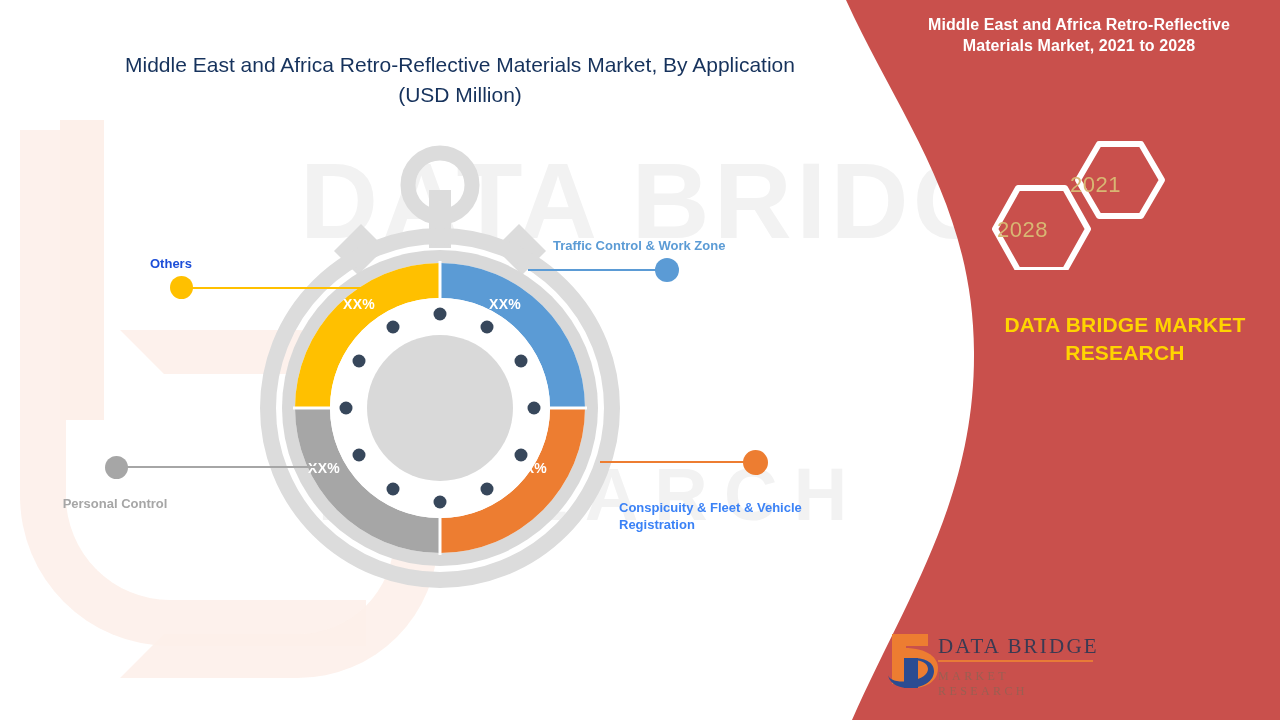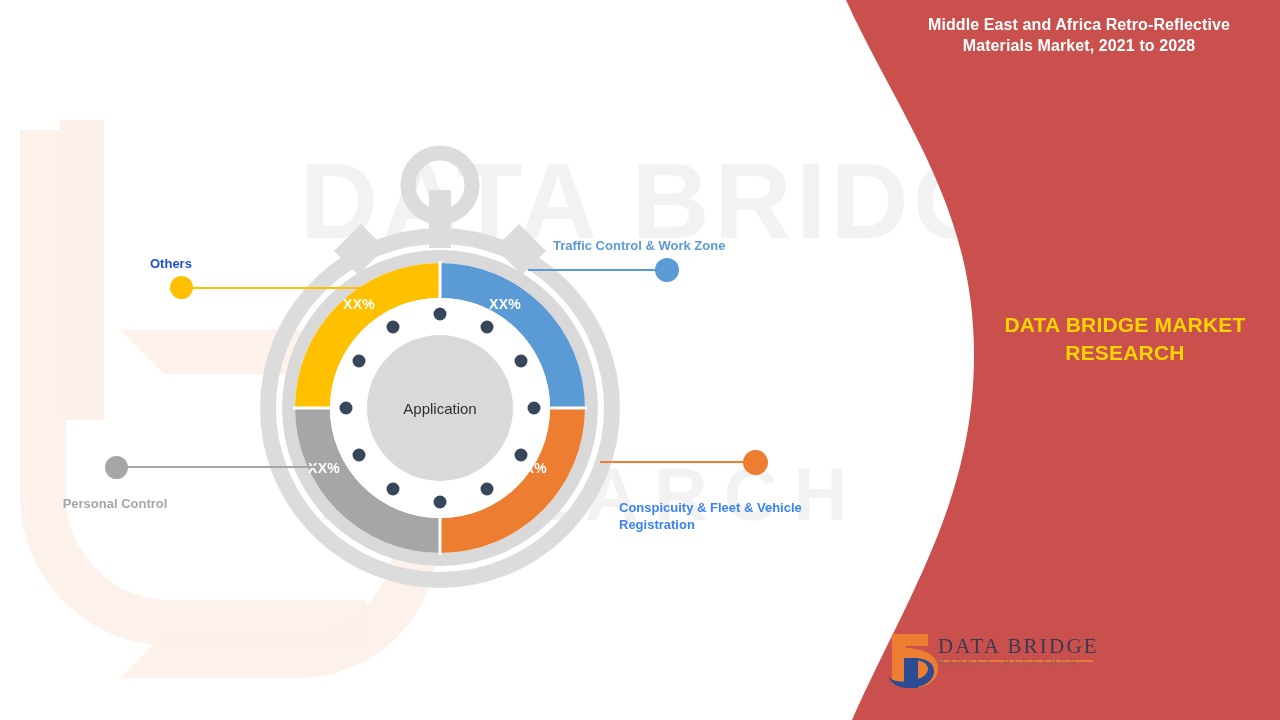--- a/index.html
+++ b/index.html
@@ -54,22 +54,22 @@
   }
 
   
   .logo{position:absolute;left:888px;top:628px;width:215px;height:72px;}
   .logo-name{
     position:absolute;left:50px;top:6px;color:#3a3a52;font-size:21px;
     font-family:"Liberation Serif","DejaVu Serif",serif;letter-spacing:2.2px;
   }
   .logo-rule{position:absolute;left:50px;top:32px;width:155px;height:1.5px;background:#e87b37;}
   .logo-sub{
-    position:absolute;left:50px;top:30px;color:#9a5f52;font-size:10px;
-    font-family:Liberation Mono, monospace;letter-spacing:3.4px;
+    position:absolute;left:50px;top:41px;color:#9a5f52;font-size:12px;
+    font-family:Liberation Serif, serif;letter-spacing:3.4px;
   }
 
   
   .chart-title{
     position:absolute;left:100px;top:50px;width:720px;text-align:center;
     color:#16325c;font-size:21px;line-height:1.42;font-weight:400;
   }
 
   
   .donut{position:absolute;left:260px;top:128px;width:360px;height:460px;}
@@ -120,36 +120,45 @@
     <div class="wm-text wm-bridge">DATA BRIDGE</div>
     <div class="wm-text wm-research">RESEARCH</div>
   </div>
 
   <svg class="red-panel" viewBox="0 0 1280 720" preserveAspectRatio="none">
     <path d="M 846 0 L 1280 0 L 1280 720 L 852 720 C 905 600 975 500 974 352 C 973 205 900 118 846 0 Z" fill="#C9504C"></path>
   </svg>
 
   <div class="panel-title">Middle East and Africa Retro-Reflective Materials Market, 2021 to 2028</div>
 
+  <div class="hex-wrap">
+    <svg width="230" height="130" viewBox="0 0 230 130">
+      <polygon points="124,4 166,4 187,40 166,76 124,76 103,40" fill="none" stroke="#ffffff" stroke-width="6" stroke-linejoin="round"></polygon>
+      <polygon points="43,48 90,48 113,89 90,130 43,130 20,89" fill="none" stroke="#ffffff" stroke-width="6" stroke-linejoin="round"></polygon>
+    </svg>
+    <div class="hex-label hex-2021">2021</div>
+    <div class="hex-label hex-2028">2028</div>
+  </div>
 
   <div class="brand-text">DATA BRIDGE MARKET RESEARCH</div>
 
   <div class="logo">
     <svg width="52" height="66" viewBox="0 0 52 66">
       <path d="M4 6 L18 6 L18 56 L4 56 Z" fill="#ED7D31"></path>
       <path d="M4 6 L40 6 L40 18 L4 18 Z" fill="#ED7D31"></path>
       <path d="M16 20 C40 20 50 30 50 40 C50 52 40 60 24 60 L16 60 Z" fill="#ED7D31"></path>
       <path d="M24 30 C40 30 46 36 46 43 C46 53 36 60 20 60 C8 60 0 53 0 46 C0 52 10 55 22 53 C34 51 40 46 40 41 C40 35 33 32 24 32 Z" fill="#2B4C92"></path>
       <path d="M16 30 L30 30 L30 60 L16 60 Z" fill="#2B4C92"></path>
     </svg>
     <div class="logo-name">DATA BRIDGE</div>
     <div class="logo-rule"></div>
     <div class="logo-sub">MARKET RESEARCH</div>
   </div>
 
+  <div class="chart-title">Middle East and Africa Retro-Reflective Materials Market, By Application (USD Million)</div>
 
   <div class="donut">
     <svg width="360" height="460" viewBox="0 0 360 460">
 
       <g>
         <circle cx="180" cy="57" r="32" fill="none" stroke="#DCDCDC" stroke-width="15"></circle>
         <rect x="169" y="62" width="22" height="58" fill="#DCDCDC"></rect>
       </g>
 
       <g>
@@ -191,21 +200,20 @@
         <circle cx="133" cy="361" r="6.5"></circle>
         <circle cx="99" cy="327" r="6.5"></circle>
         <circle cx="86" cy="280" r="6.5"></circle>
         <circle cx="99" cy="233" r="6.5"></circle>
         <circle cx="133" cy="199" r="6.5"></circle>
       </g>
 
       <circle cx="180" cy="280" r="73" fill="#D9D9D9"></circle>
     </svg>
 
-    <div class="center-label">Application</div>
 
     <div class="pct pct-blue">XX%</div>
     <div class="pct pct-orange">XX%</div>
     <div class="pct pct-gray">XX%</div>
     <div class="pct pct-yellow">XX%</div>
   </div>
 
   <div class="callout c-traffic">
     <div class="leader"></div>
     <div class="dot"></div>

